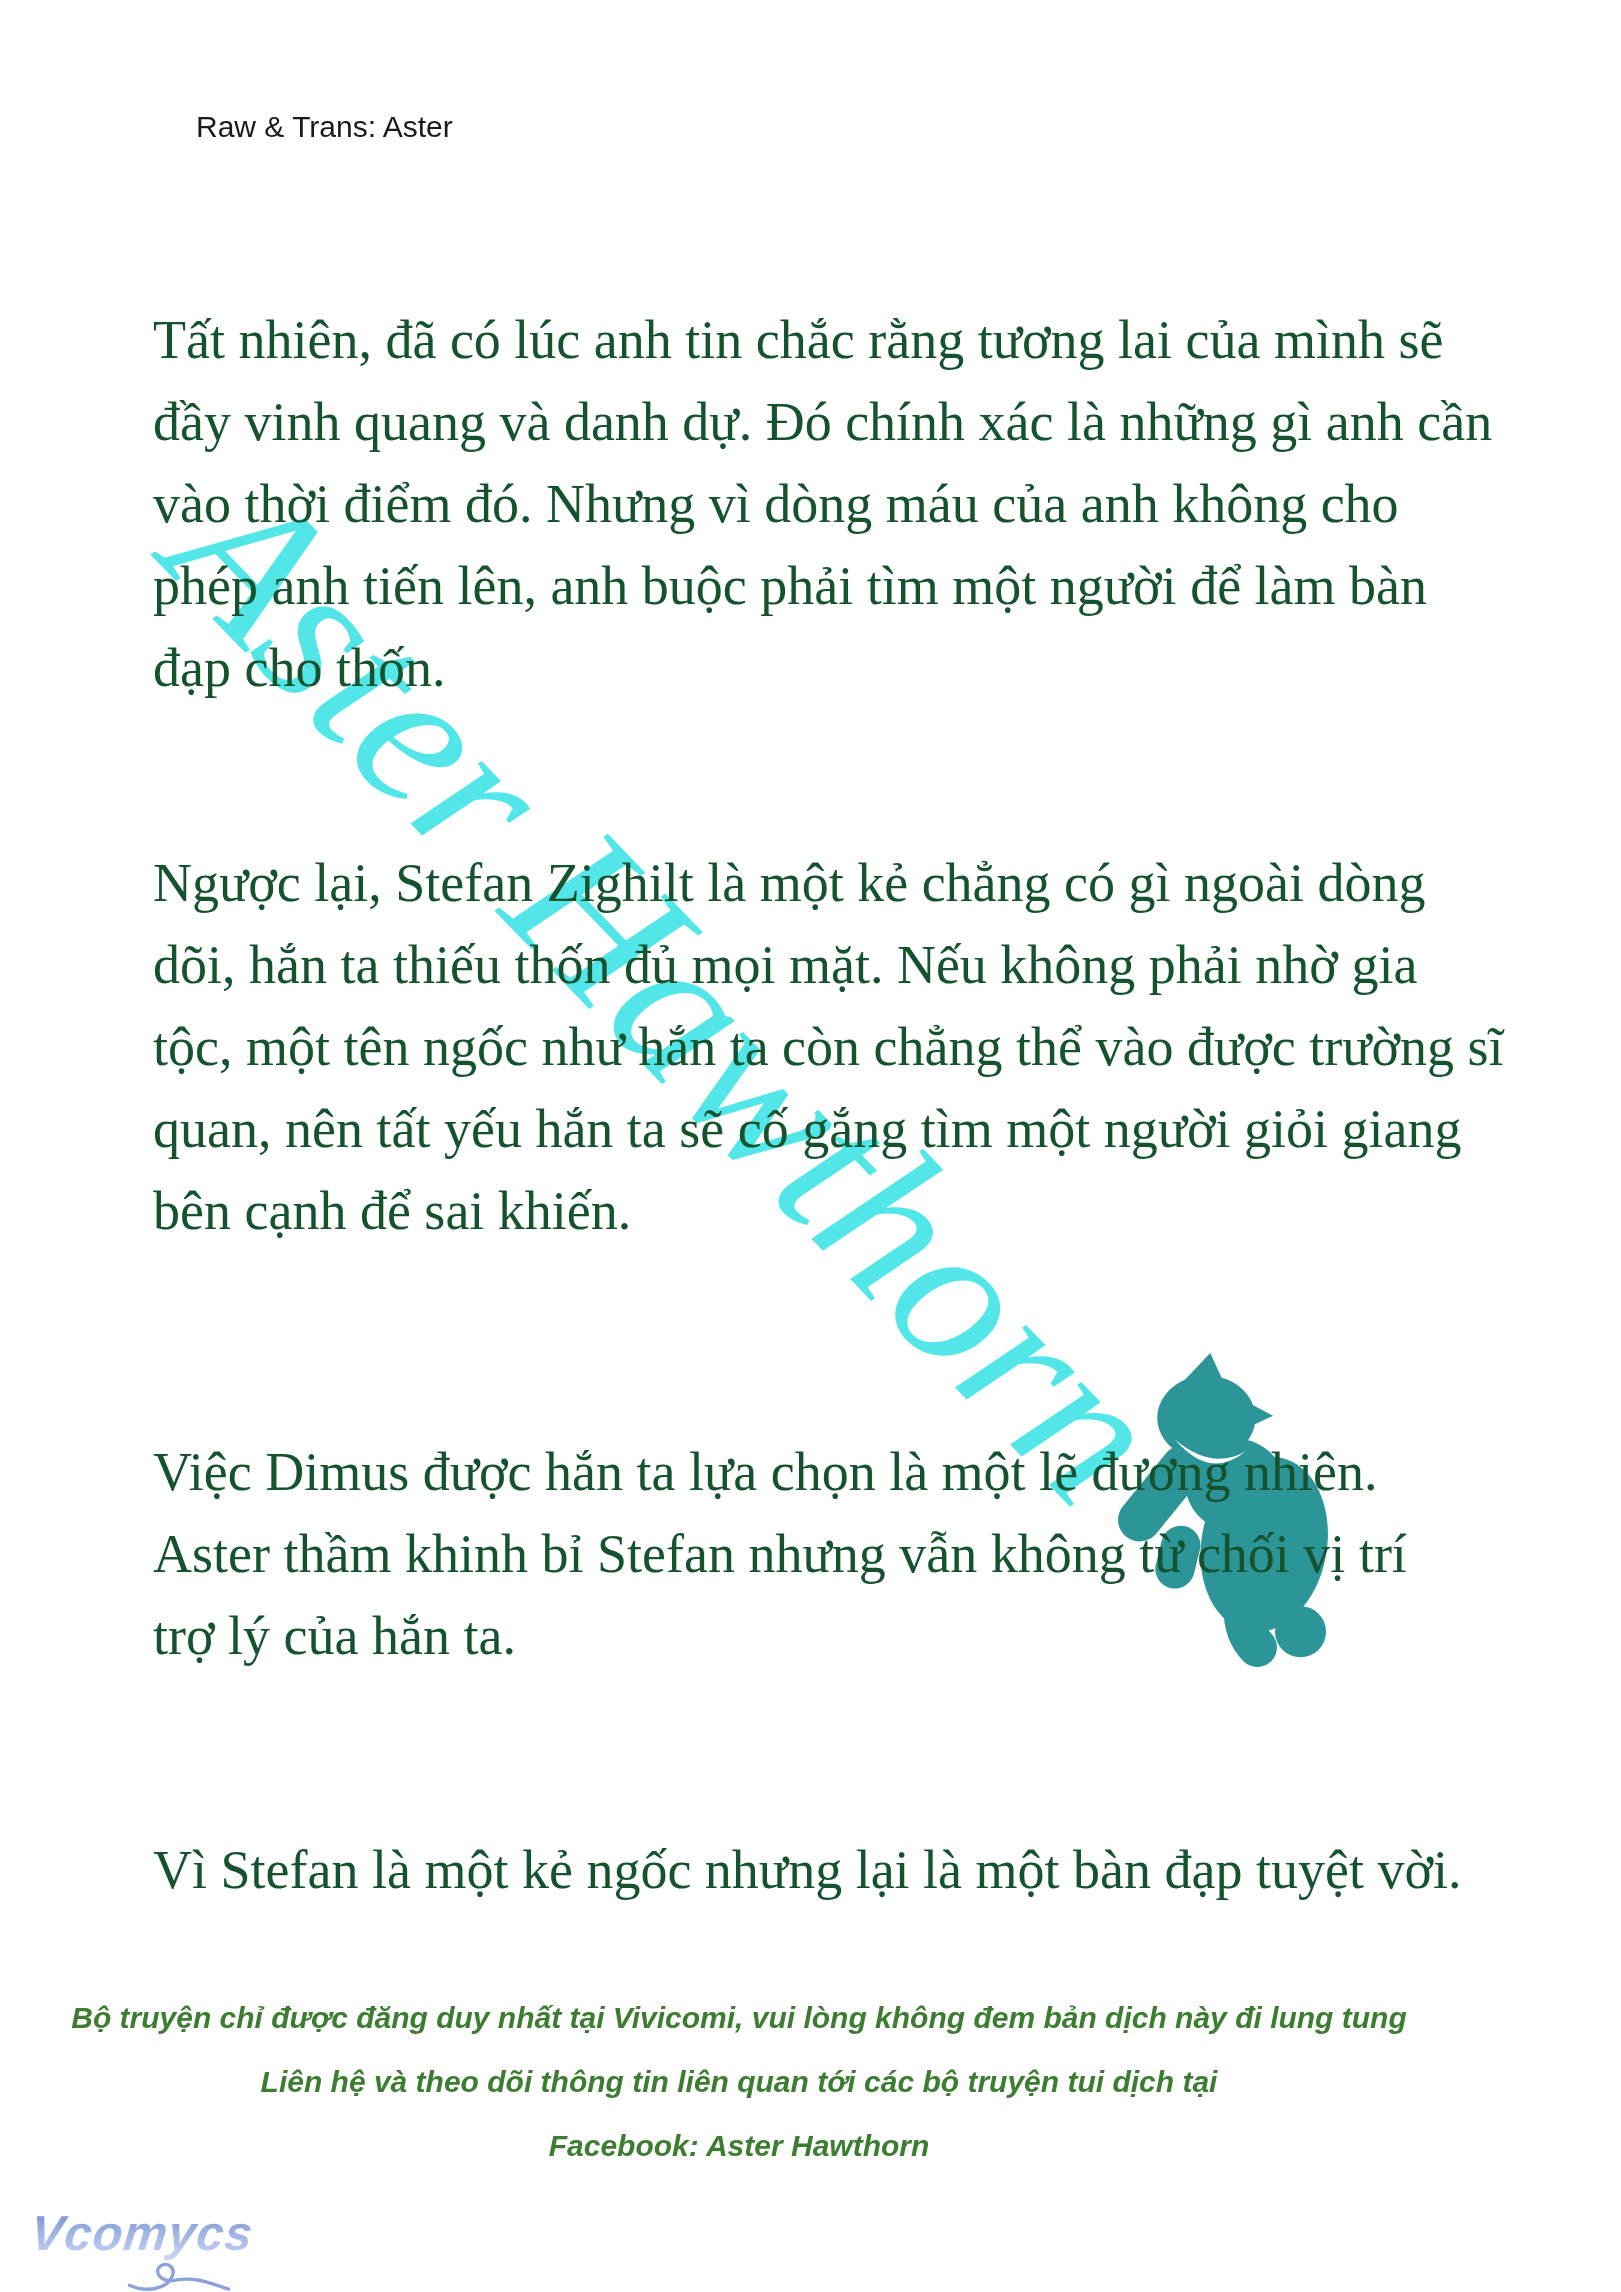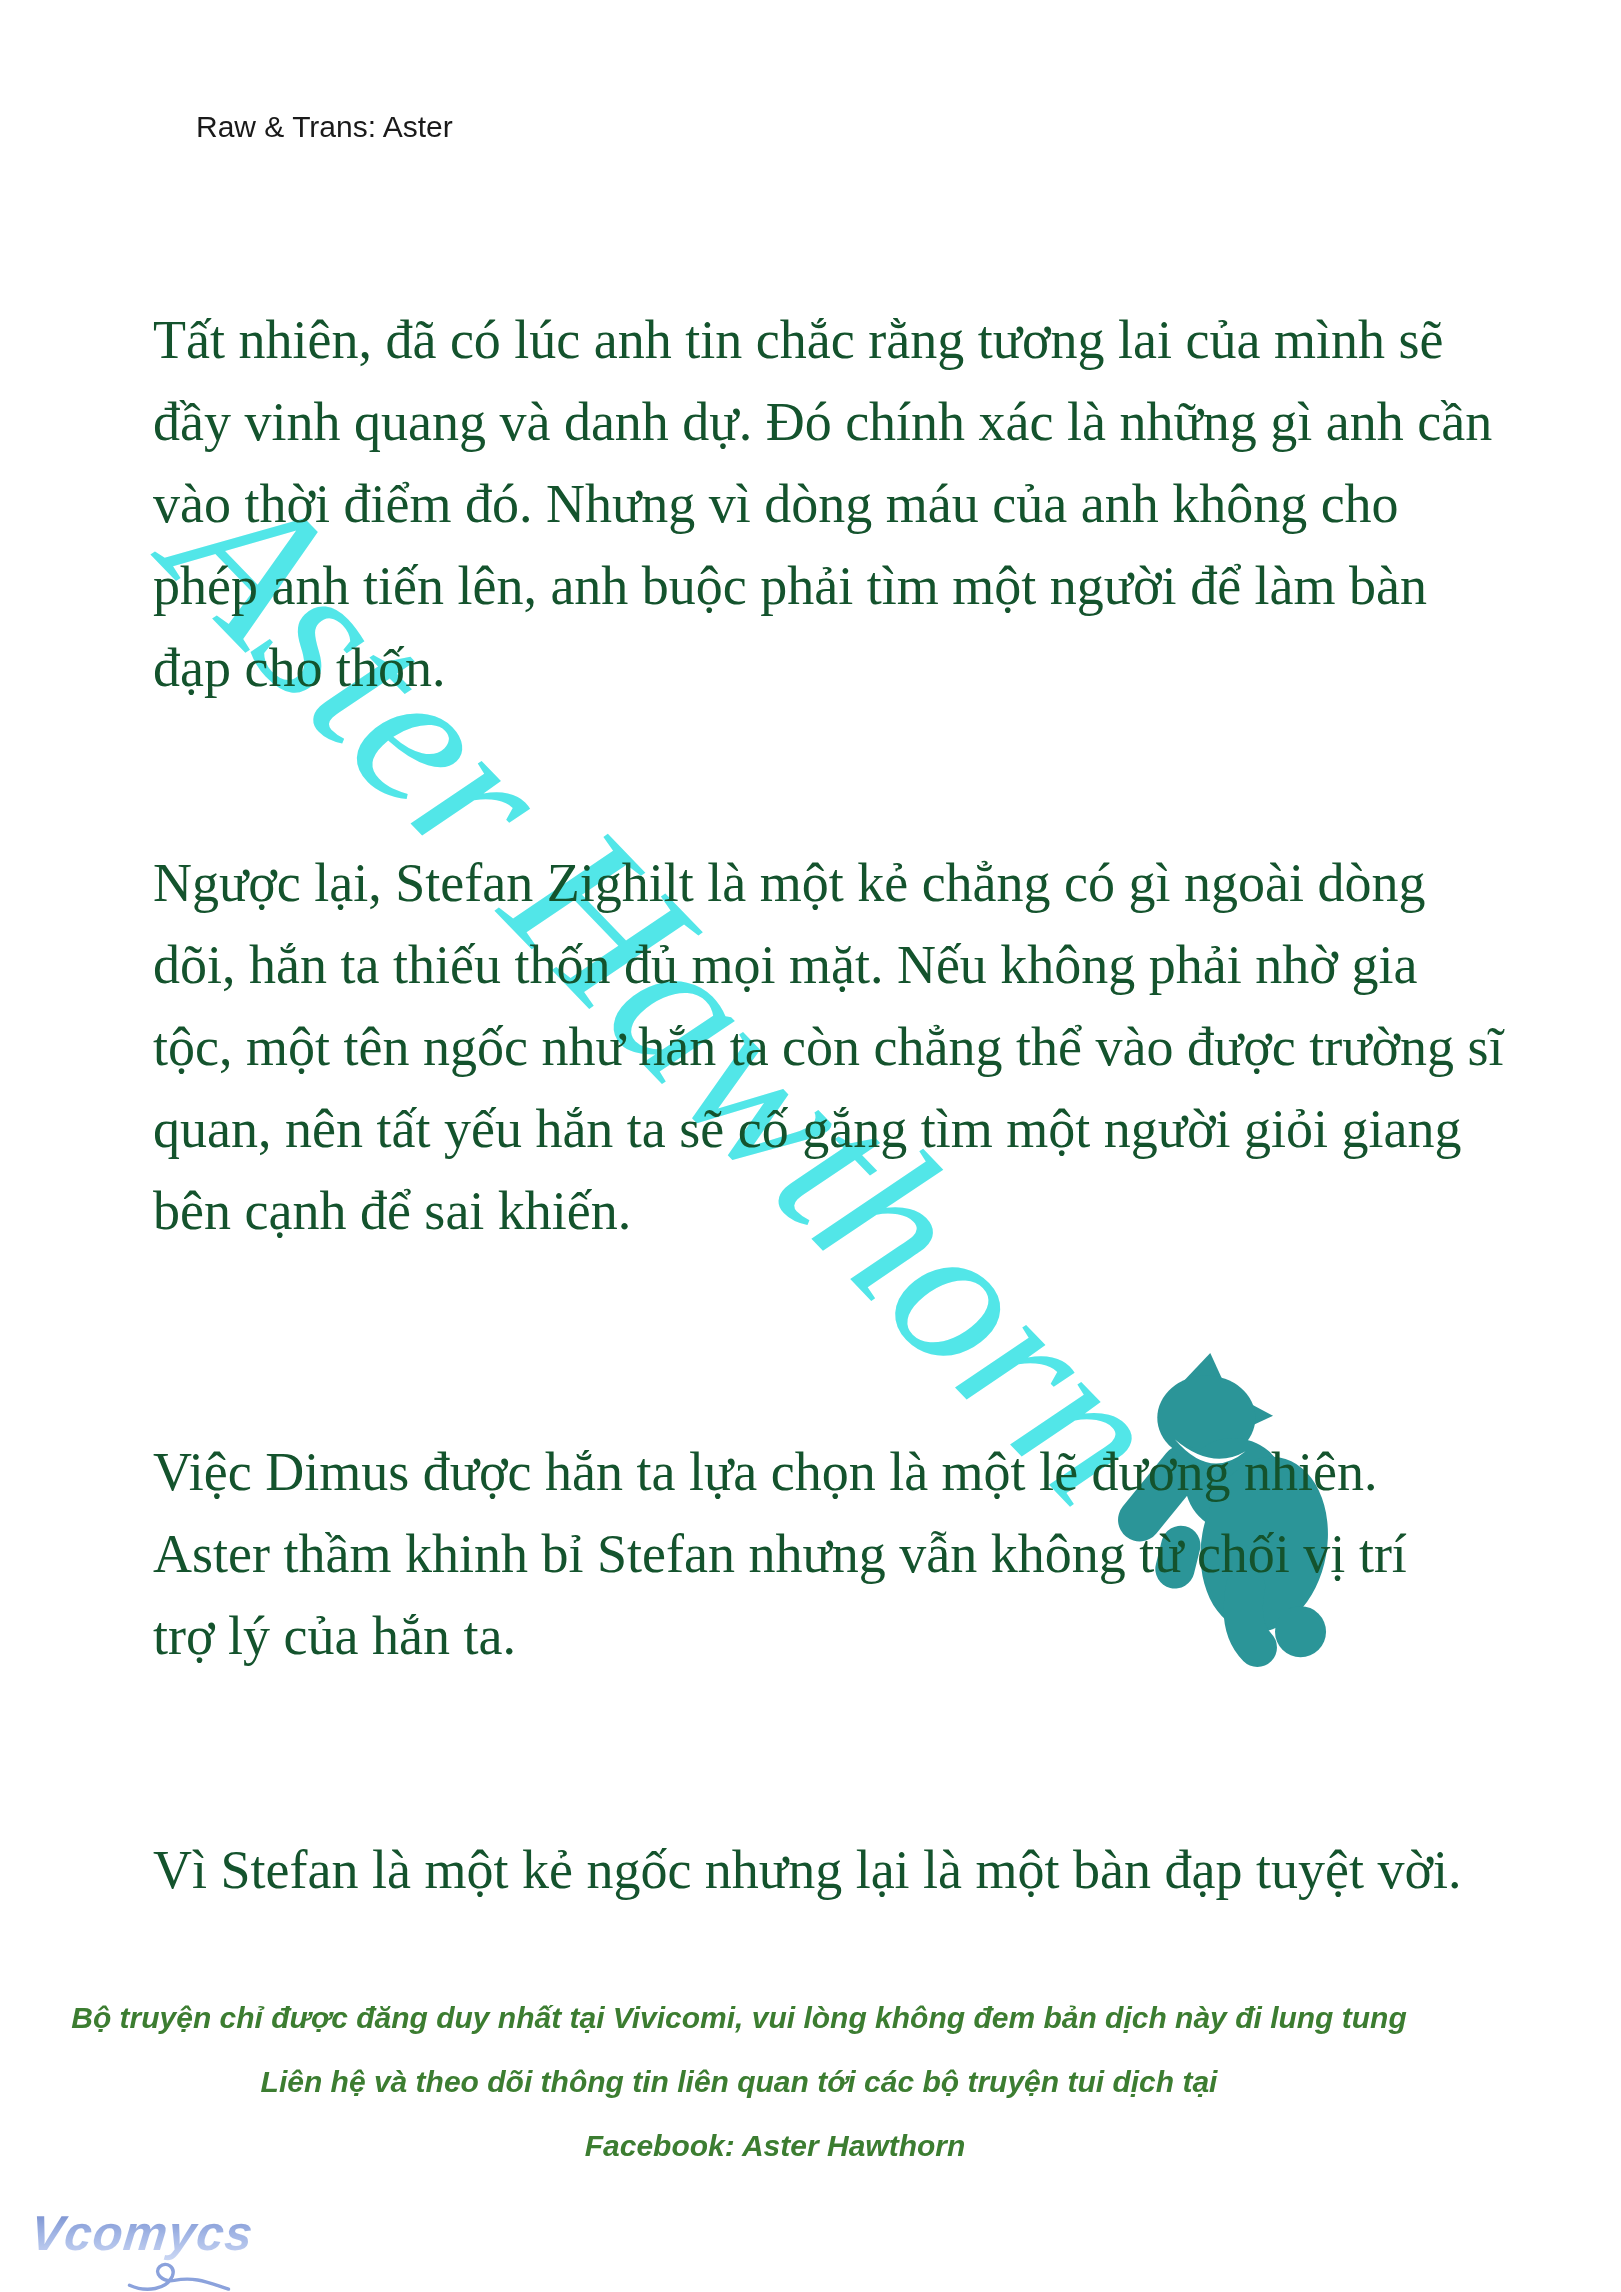--- a/index.html
+++ b/index.html
@@ -28,21 +28,21 @@
   .p2{top:842px;}
   .p3{top:1431px;}
   .p4{top:1829px;}
   .footer-line{
     position:absolute;left:0;width:1478px;text-align:center;
     font-family:"Liberation Sans",sans-serif;font-style:italic;font-weight:bold;
     font-size:30px;color:var(--footer-green,#3c7d31);z-index:2;white-space:nowrap;
   }
   .f1{top:2001px;}
   .f2{top:2065px;}
-  .f3{top:2129px;margin-left:36px;}
+  .f3{top:2129px;}
   .logo{
     position:absolute;left:31px;top:2205px;z-index:2;
     font-family:"Liberation Sans",sans-serif;font-style:italic;font-weight:bold;
     font-size:49px;letter-spacing:1px;color:var(--logo-blue,#8ba2dc);
     transform:skewX(-6deg);white-space:nowrap;
   }
   @supports ((-webkit-background-clip:text) or (background-clip:text)){
     .logo{
       background:linear-gradient(180deg,#6e86c9 0%,#9fb3e4 50%,#ccd8f4 100%);
       -webkit-background-clip:text;background-clip:text;color:transparent;

